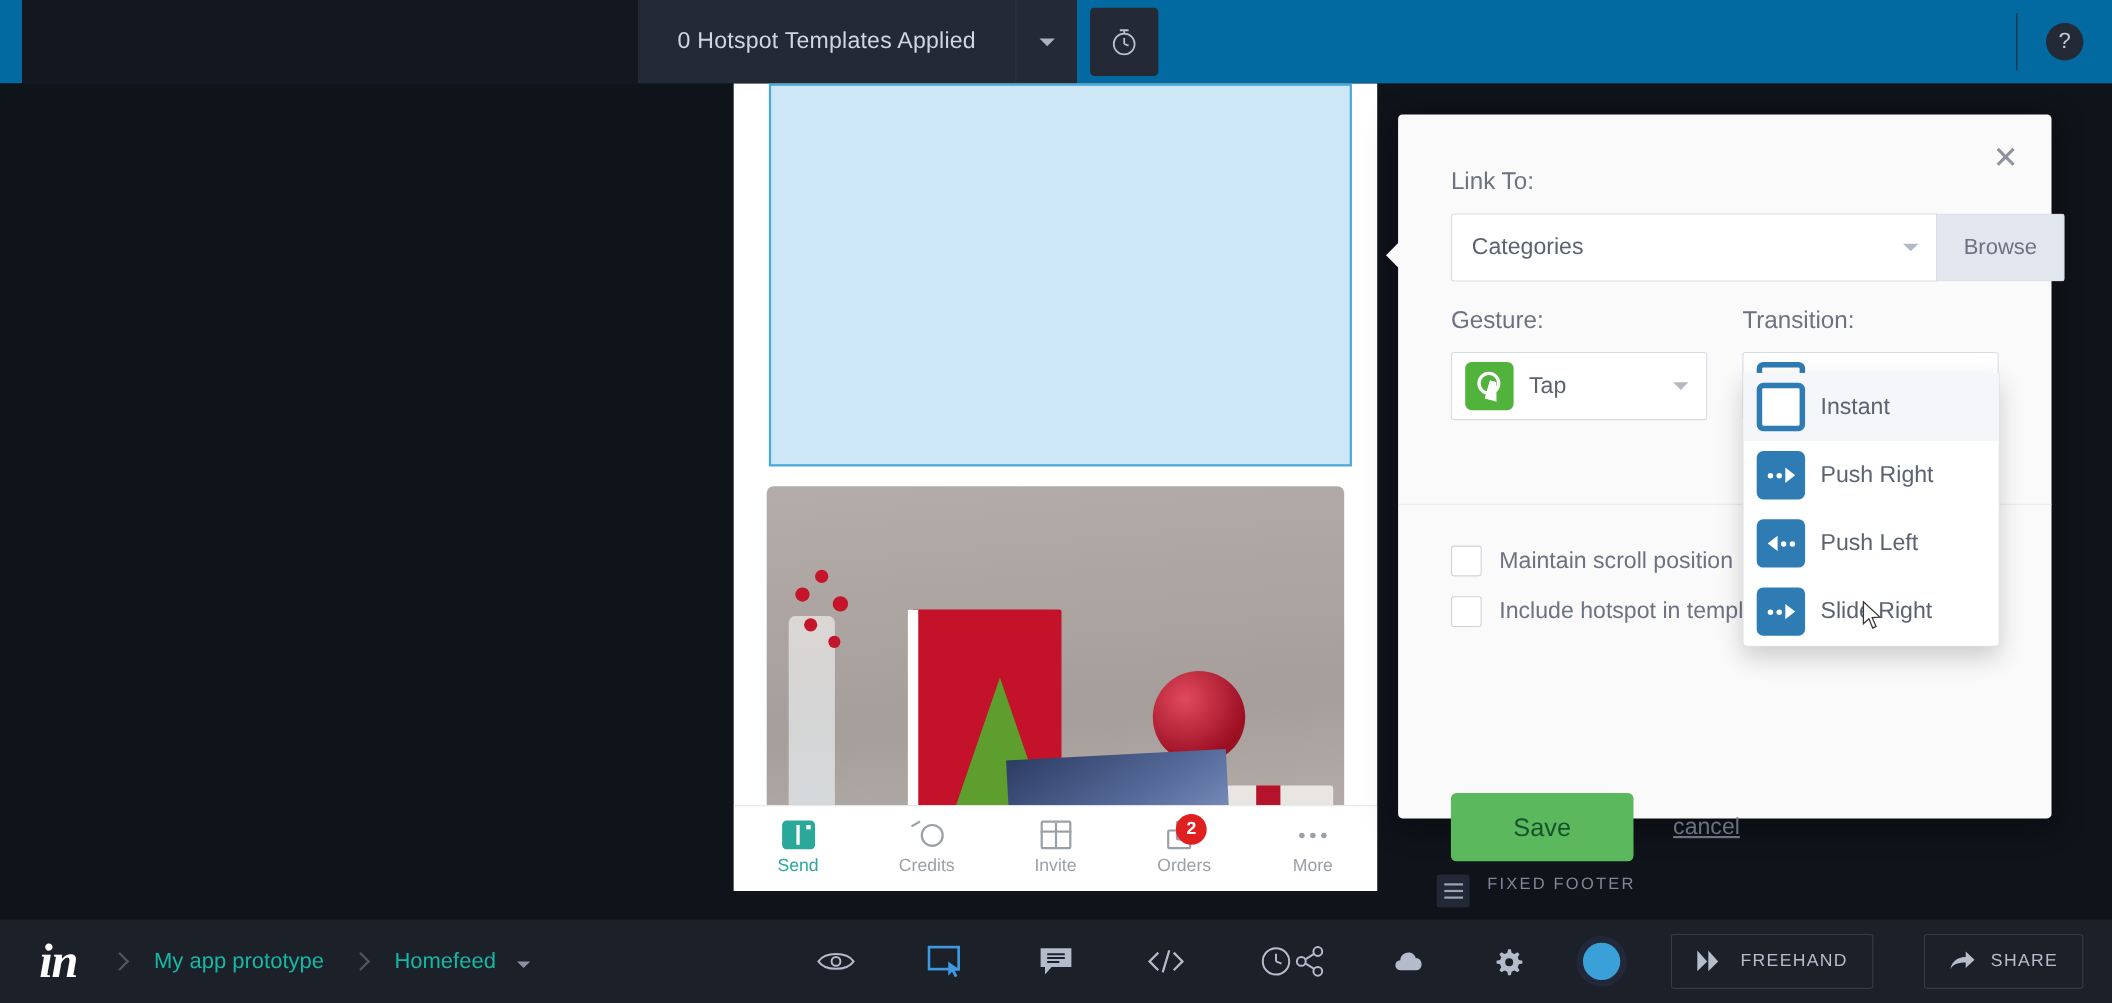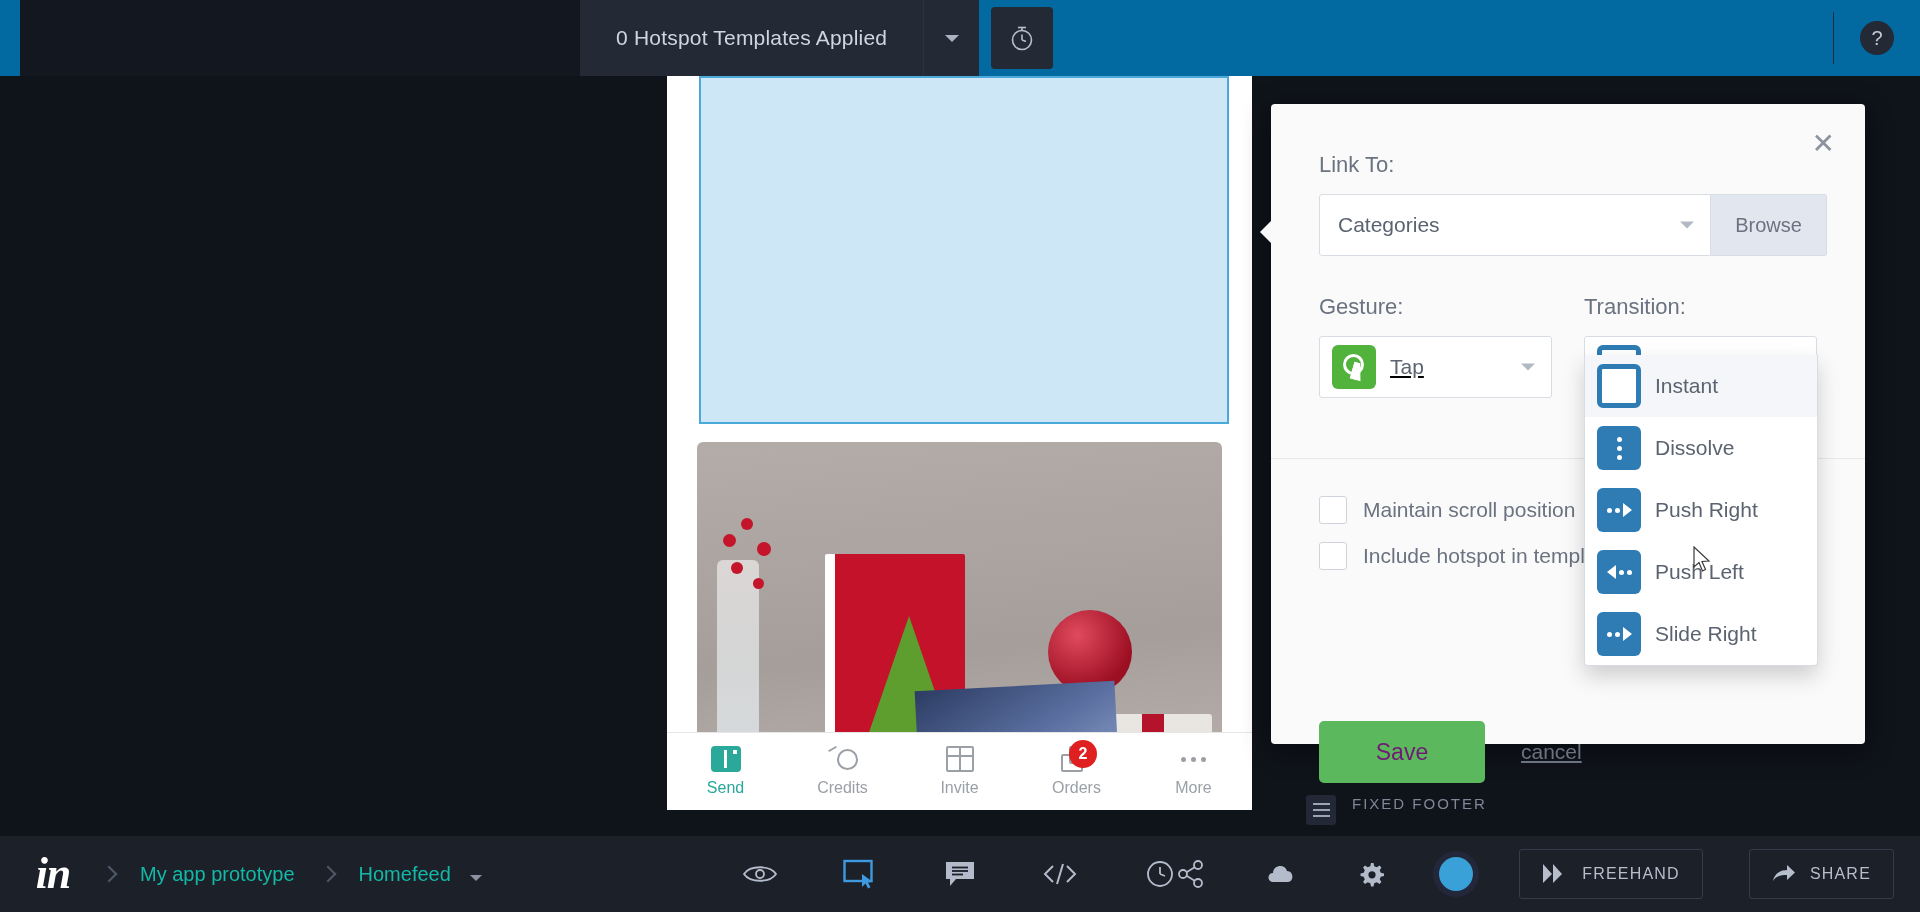--- a/index.html
+++ b/index.html
@@ -191,21 +191,21 @@
     position:absolute; left:-11px; top: 116px; width:0;height:0;
     border-top: 12px solid transparent; border-bottom: 12px solid transparent;
     border-right: 12px solid #fafafa;
   }
   .modal-close {
     position:absolute; right: 30px; top: 26px; font-size: 28px; color:#8d939e;
     cursor:pointer; line-height:1;
   }
   .modal-body { padding: 48px 48px 0 48px; }
   .field-label { font-size: 22px; color:#6b7280; margin-bottom: 16px; }
-  .linkto-row { display:flex; width: 508px; margin-bottom: 38px; }
+  .linkto-row { display:flex; width: 558px; margin-bottom: 22px; }
   .select-box {
     flex:1; height: 62px; background:#fff; border:1px solid #d8dce3;
     border-radius: 3px 0 0 3px; display:flex; align-items:center;
     padding: 0 18px; position:relative; cursor:pointer;
   }
   .select-box .val { font-size: 21px; color:#5b6370; }
   .sel-caret {
     position:absolute; right: 16px; top:50%; transform:translateY(-50%);
     width:0;height:0;border-left:7px solid transparent;border-right:7px solid transparent;
     border-top:7px solid #b3b9c3;
@@ -213,21 +213,21 @@
   .browse-btn {
     width: 116px; height: 62px; background:#e2e6ee; border:1px solid #d8dce3;
     border-left:none; border-radius: 0 3px 3px 0;
     display:flex;align-items:center;justify-content:center;
     font-size: 20px; color:#6b7280; cursor:pointer;
   }
   .two-col { display:flex; gap: 32px; align-items: flex-end; }
   .col { width: 234px; }
   .gesture-box {
     height: 62px; background:#fff; border:1px solid #d8dce3; border-radius:3px;
-    display:flex; align-items:center; padding: 0 12px; position:relative; cursor:pointer;text-decoration:underline;
+    display:flex; align-items:center; padding: 0 12px; position:relative; cursor:pointer;
   }
   .gicon {
     width: 44px;height:44px;border-radius:6px;background:#52b33c;
     position:relative; flex:none; margin-right: 14px;
   }
   .gicon::before{
     content:""; position:absolute; left:11px; top:9px; width:15px;height:15px;
     border:3px solid #fff; border-radius:50%;
   }
   .gicon::after{
@@ -267,21 +267,21 @@
 
   .divider { position:absolute; left:0; right:0; top: 354px; height:1px; background:#e6e8ec; }
 
   .checks { position:absolute; left: 48px; top: 392px; }
   .check-row { display:flex; align-items:center; gap: 16px; margin-bottom: 18px; }
   .cbox { width: 28px;height:28px;border:1px solid #cfd4dc;background:#fff;border-radius:3px; cursor:pointer;}
   .check-label { font-size: 21px; color:#6b7280; white-space:nowrap; }
 
   .actions { position:absolute; left: 48px; top: 617px; display:flex; align-items:center; gap: 36px;}
   .save-btn {
-    width: 166px;height:62px;background:#5cb85c;color:#701a75;border-radius:5px;
+    width: 166px;height:62px;background:#5cb85c;color:#14532d;border-radius:5px;
     display:flex;align-items:center;justify-content:center;font-size:23px;cursor:pointer;
   }
   .cancel-link { font-size: 21px; color:#6b7280; text-decoration: underline; cursor:pointer;}
 
   
   .cursor {
     position:absolute; left: 1692px; top: 546px; width: 22px; height: 28px; z-index: 9;
     pointer-events:none;
   }
 
@@ -453,30 +453,20 @@
             <span class="sel-caret"></span>
           </div>
 
           <div class="dropdown">
 
             <div class="dd-item hovered">
               <span class="ticon instant"></span>
               <span class="val">Instant</span>
             </div>
 
-            <div class="dd-item">
-              <span class="ticon solid">
-                <span class="dots-v">
-                    <b></b>
-                    <b></b>
-                    <b></b>
-                  </span>
-              </span>
-              <span class="val">Dissolve</span>
-            </div>
 
             <div class="dd-item">
               <span class="ticon solid">
                 <span class="arrow-row">
                     <b></b>
                     <b></b>
                     <span class="chev-r"></span>
                   </span>
               </span>
               <span class="val">Push Right</span>

